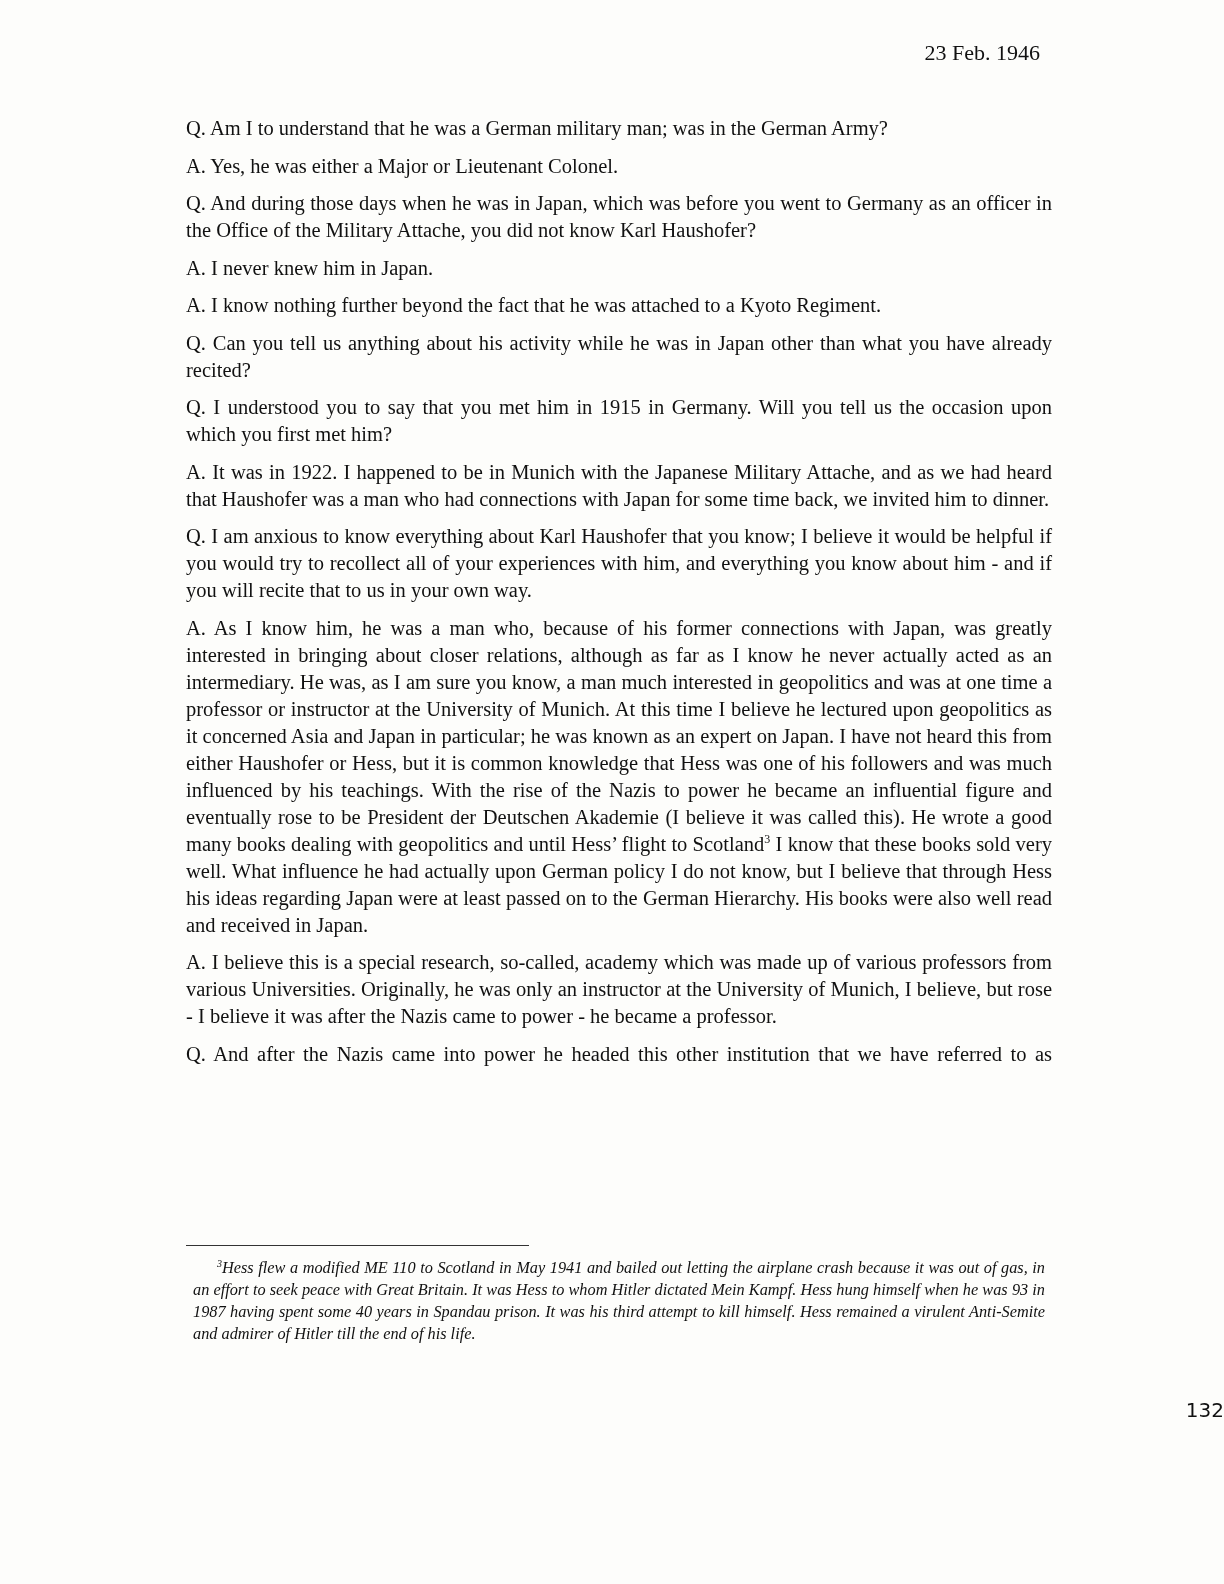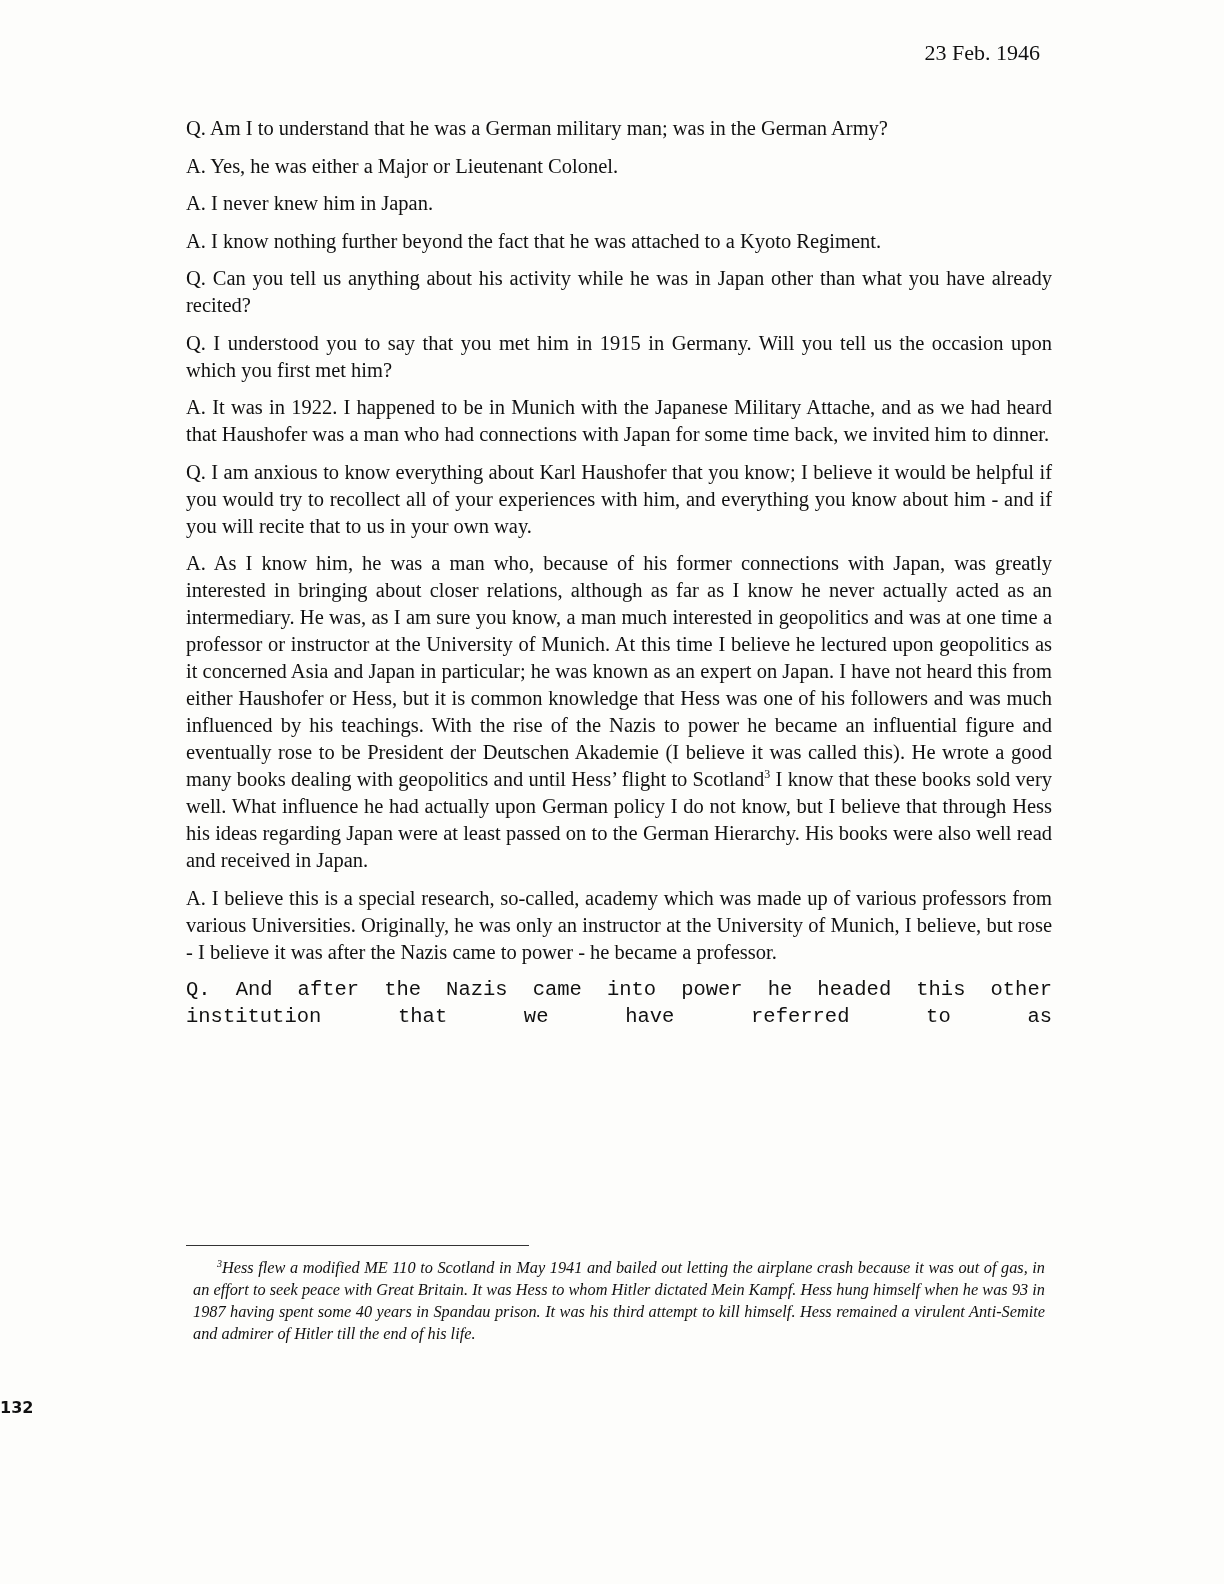--- a/index.html
+++ b/index.html
@@ -14,48 +14,49 @@
   .date {
     position: absolute; right: 184px; top: 40px;
     font-family: "Liberation Serif", serif; font-size: 22px;
   }
   .body {
     position: absolute; left: 186px; top: 115px; width: 866px;
     font-family: "Liberation Serif", serif; font-size: 20.5px; line-height: 27px;
     text-align: justify;
   }
   .body p { margin: 0 0 10.5px 0; }
-  .body p.last { margin-bottom: 15px; text-align-last: justify; font-family: Liberation Mono, monospace; }
+  .body p.last { margin-bottom: 15px; text-align-last: justify; }
   sup.fn-ref { font-size: 12px; vertical-align: 8px; line-height: 0; }
   .fn-rule {
     position: absolute; left: 186px; top: 1245px; width: 343px; height: 1px;
     background: #333;
   }
   .footnote {
     position: absolute; left: 186px; top: 1250px; width: 866px;
     font-family: "Liberation Serif", serif; font-size: 16.3px; line-height: 22px;
     text-align: justify;
   }
   .footnote p { margin: 7px; text-indent: 24px; font-style: italic; }
   .footnote sup { font-size: 10px; vertical-align: 6px; line-height: 0; }
   .pagenum {
-    position: absolute; left: 0; width: 1224px; top: 1398px; text-align: left;
-    font-family: "DejaVu Sans", sans-serif; font-size: 16px; font-weight: bold;
+    position: absolute; left: 0; width: 1224px; top: 1398px; text-align: right;
+    font-family: "DejaVu Sans", sans-serif; font-size: 20px;
   }
 </style>
 </head>
 <body>
 
 <div class="page">
 
   <div class="date">23 Feb. 1946</div>
 
   <div class="body">
     <p>Q. Am I to understand that he was a German military man; was in the German Army?</p>
     <p>A. Yes, he was either a Major or Lieutenant Colonel.</p>
+    <p>Q. And during those days when he was in Japan, which was before you went to Germany as an officer in the Office of the Military Attache, you did not know Karl Haushofer?</p>
     <p>A. I never knew him in Japan.</p>
     <p>A. I know nothing further beyond the fact that he was attached to a Kyoto Regiment.</p>
     <p>Q. Can you tell us anything about his activity while he was in Japan other than what you have already recited?</p>
     <p>Q. I understood you to say that you met him in 1915 in Germany.  Will you tell us the occasion upon which you first met him?</p>
     <p>A. It was in 1922.  I happened to be in Munich with the Japanese Military Attache, and as we had heard that Haushofer was a man who had connections with Japan for some time back, we invited him to dinner.</p>
     <p>Q. I am anxious to know everything about Karl Haushofer that you know; I believe it would be helpful if you would try to recollect all of your experiences with him, and everything you know about him - and if you will recite that to us in your own way.</p>
     <p><span>A. As I know him, he was a man who, because of his former connections with Japan, was greatly interested in bringing about closer relations, although as far as I know he never actually acted as an intermediary.  He was, as I am sure you know, a man much interested in geopolitics and was at one time a professor or instructor at the University of Munich.  At this time I believe he lectured upon geopolitics as it concerned Asia and Japan in particular; he was known as an expert on Japan. I have not heard this from either Haushofer or Hess, but it is common knowledge that Hess was one of his followers and was much influenced by his teachings.  With the rise of the Nazis to power he became an influential figure and eventually rose to be President der Deutschen Akademie (I believe it was called this).  He wrote a good many books dealing with geopolitics and until Hess’ flight to Scotland</span><sup class="fn-ref">3</sup><span> I know that these books sold very well.  What influence he had actually upon German policy I do not know, but I believe that through Hess his ideas regarding Japan were at least passed on to the German Hierarchy.  His books were also well read and received in Japan.</span></p>
     <p>A. I believe this is a special research, so-called, academy which was made up of various professors from various Universities.  Originally, he was only an instructor at the University of Munich, I believe, but rose - I believe it was after the Nazis came to power - he became a professor.</p>
     <p class="last">Q. And after the Nazis came into power he headed this other institution that we have referred to as</p>
   </div>

